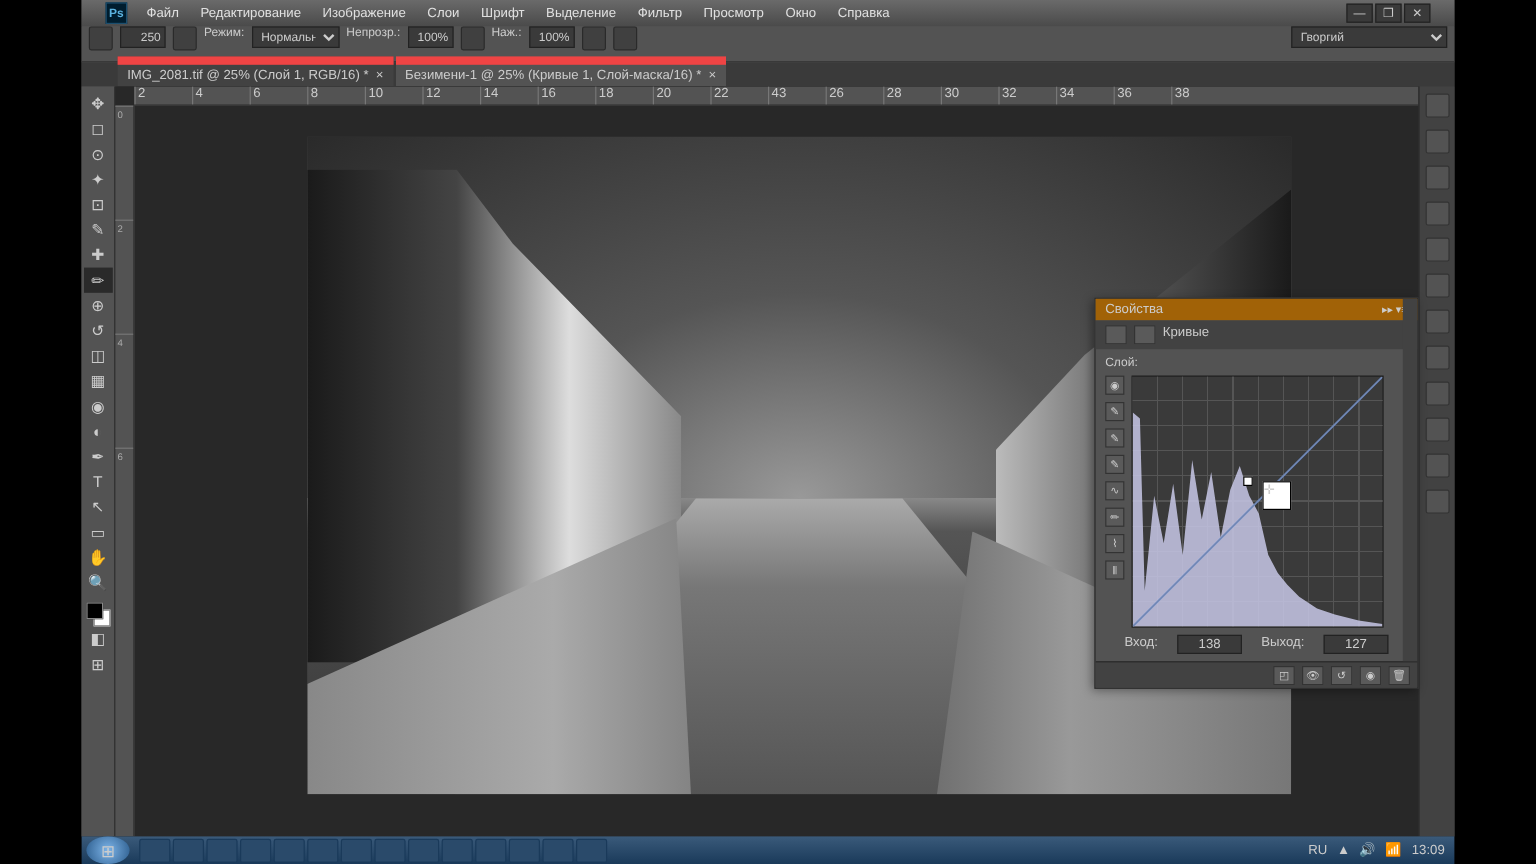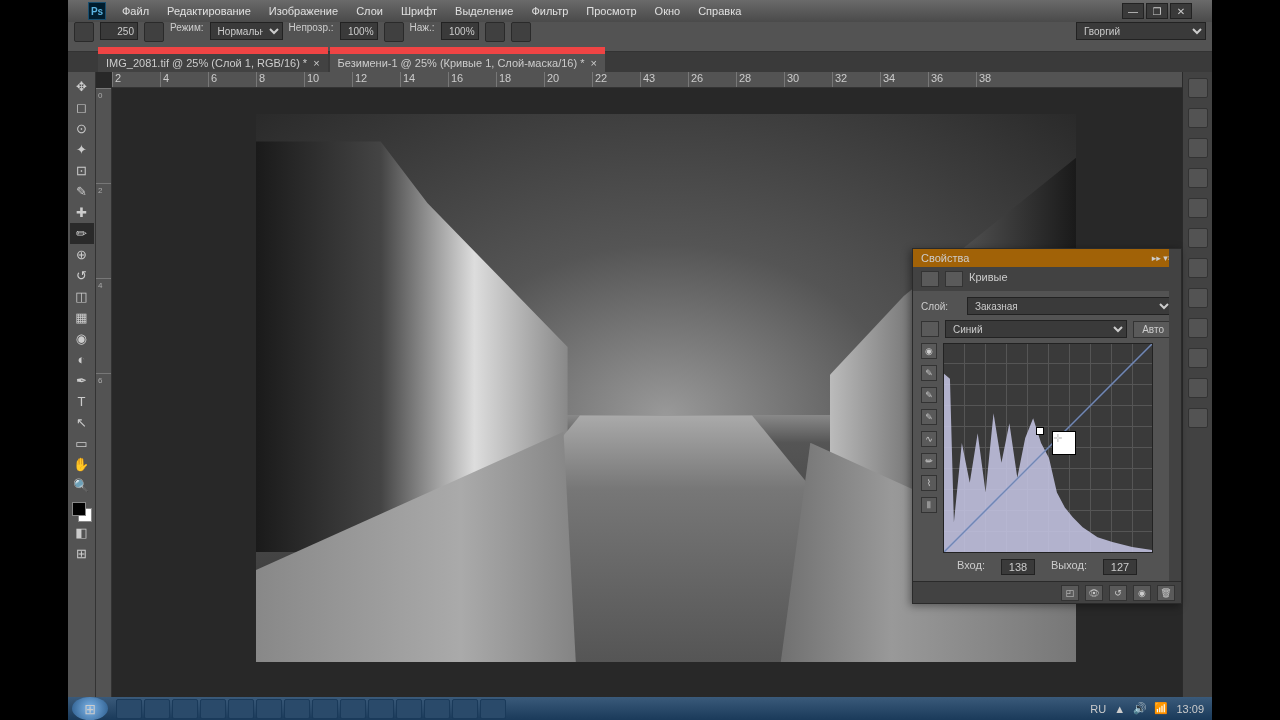--- a/index.html
+++ b/index.html
@@ -57,21 +57,21 @@
 .row .btn{background:#5a5a5a;border:1px solid #333;padding:2px 8px;font-size:10px;cursor:pointer}
 .curves-area{display:flex;gap:4px}
 .curves-tools{width:18px;display:flex;flex-direction:column;gap:6px}
 .curves-tools .ct{width:16px;height:16px;background:#5a5a5a;border:1px solid #333;cursor:pointer;font-size:9px;display:flex;align-items:center;justify-content:center}
 .curves-graph{width:210px;height:210px;background:#3a3a3a;border:1px solid #222;position:relative}
 .grid{position:absolute;inset:0}
 .grid::before,.grid::after{content:"";position:absolute;background:repeating-linear-gradient(0deg,transparent,transparent 20px,#555 20px,#555 21px),repeating-linear-gradient(90deg,transparent,transparent 20px,#555 20px,#555 21px);inset:0}
 .histo{position:absolute;bottom:0;left:0;right:0;height:100%;}
 .ctrl-pt{position:absolute;width:8px;height:8px;background:#fff;border:1px solid #000;transform:translate(-50%,-50%)}
 .io-row{display:flex;justify-content:center;gap:16px;margin-top:6px;font-size:10px}
-.io-row input{width:34px;background:#3a3a3a;border:1px solid #222;color:#ccc;text-align:center;height:16px}
+.io-row input{width:54px;background:#3a3a3a;border:1px solid #222;color:#ccc;text-align:center;height:16px}
 .panel-foot{height:22px;background:#424242;border-top:1px solid #2a2a2a;display:flex;align-items:center;justify-content:flex-end;gap:6px;padding:0 6px}
 .panel-foot .fb{width:18px;height:16px;background:#5a5a5a;border:1px solid #333;cursor:pointer;font-size:9px;display:flex;align-items:center;justify-content:center}
 .taskbar{position:absolute;left:68px;bottom:0;width:1144px;height:23px;background:linear-gradient(#3a5a7a,#1a3a5a);display:flex;align-items:center}
 .start{width:36px;height:23px;background:radial-gradient(circle,#7db4e8,#2a5a8a);border-radius:50%;margin:0 4px;display:flex;align-items:center;justify-content:center;font-size:14px}
 .tb-items{display:flex;gap:2px;margin-left:4px}
 .tb-items .ti{width:26px;height:20px;background:#2a4a6a;border:1px solid #1a3a5a;border-radius:2px;cursor:pointer}
 .tray{margin-left:auto;display:flex;align-items:center;gap:8px;padding-right:8px;font-size:10px;color:#fff}
 .scrollbar-v{position:absolute;right:0;top:0;bottom:22px;width:12px;background:#424242}
 </style>
 </head>
@@ -217,26 +217,20 @@
         <span class="coll">▸▸ ▾≡</span>
       </div>
       <div class="panel-hdr">
         <div class="ic"></div>
         <div class="ic"></div>
         <span>Кривые</span>
       </div>
       <div class="panel-body">
         <div class="row">
           <label>Слой:</label>
-          <select><option>Заказная</option></select>
-        </div>
-        <div class="row">
-          <div class="ic" style="width:18px;height:16px;background:#5a5a5a;border:1px solid #333"></div>
-          <select><option>Синий</option></select>
-          <div class="btn">Авто</div>
         </div>
         <div class="curves-area">
           <div class="curves-tools">
             <div class="ct">◉</div>
             <div class="ct">✎</div>
             <div class="ct">✎</div>
             <div class="ct">✎</div>
             <div class="ct">∿</div>
             <div class="ct">✏</div>
             <div class="ct">⌇</div>

